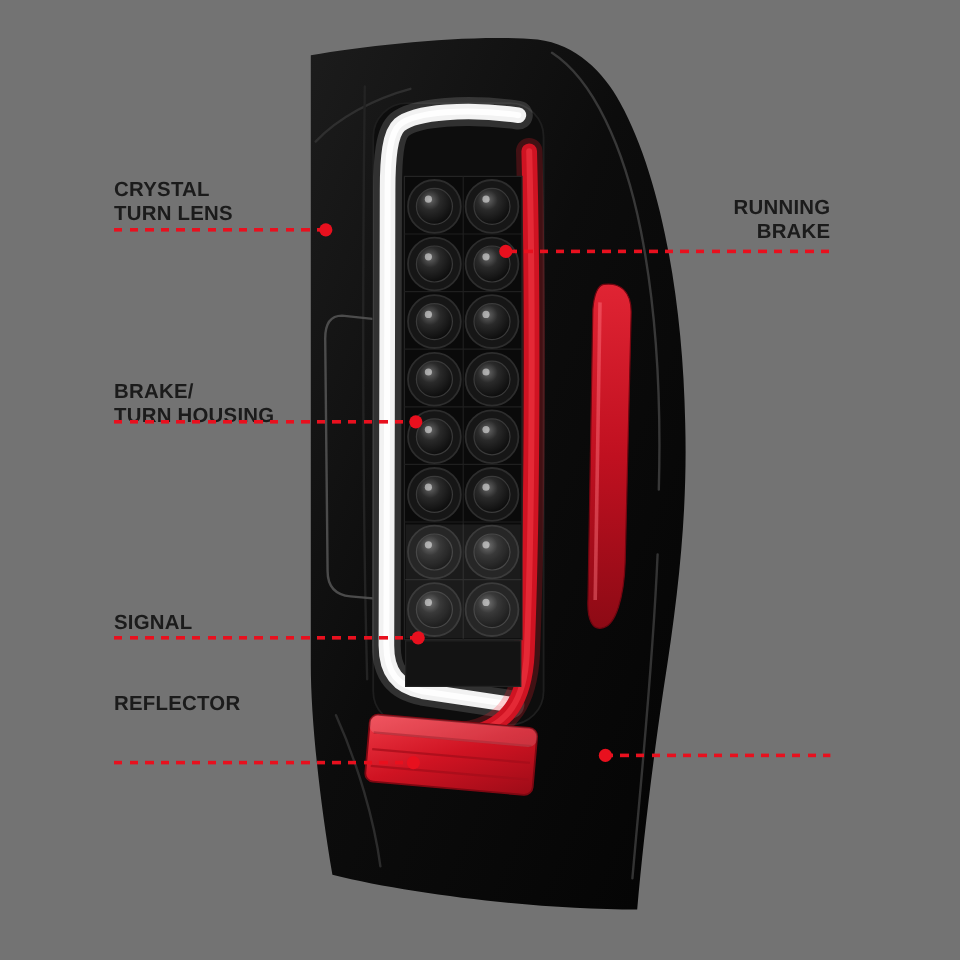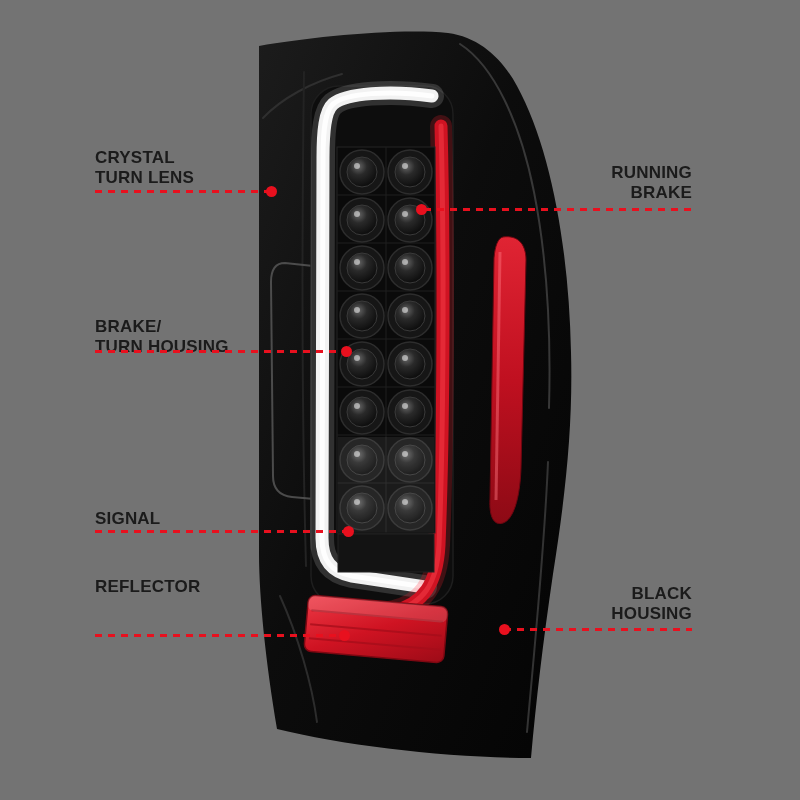--- a/index.html
+++ b/index.html
@@ -163,20 +163,16 @@
   </div>
   <div class="leader" style="left:95px; top:530px; width:250px;"></div>
   <div class="dot" style="left:343px; top:526px;"></div>
 
   <div class="callout" style="left:95px; top:577px;">
     <div>REFLECTOR</div>
   </div>
   <div class="leader" style="left:95px; top:634px; width:246px;"></div>
   <div class="dot" style="left:339px; top:630px;"></div>
 
-  <div class="callout right" style="right:108px; top:584px;">
-    <div>BLACK</div>
-    <div>HOUSING</div>
-  </div>
   <div class="leader" style="left:504px; top:628px; width:188px;"></div>
   <div class="dot" style="left:499px; top:624px;"></div>
 
 </div>
 
 </body></html>

